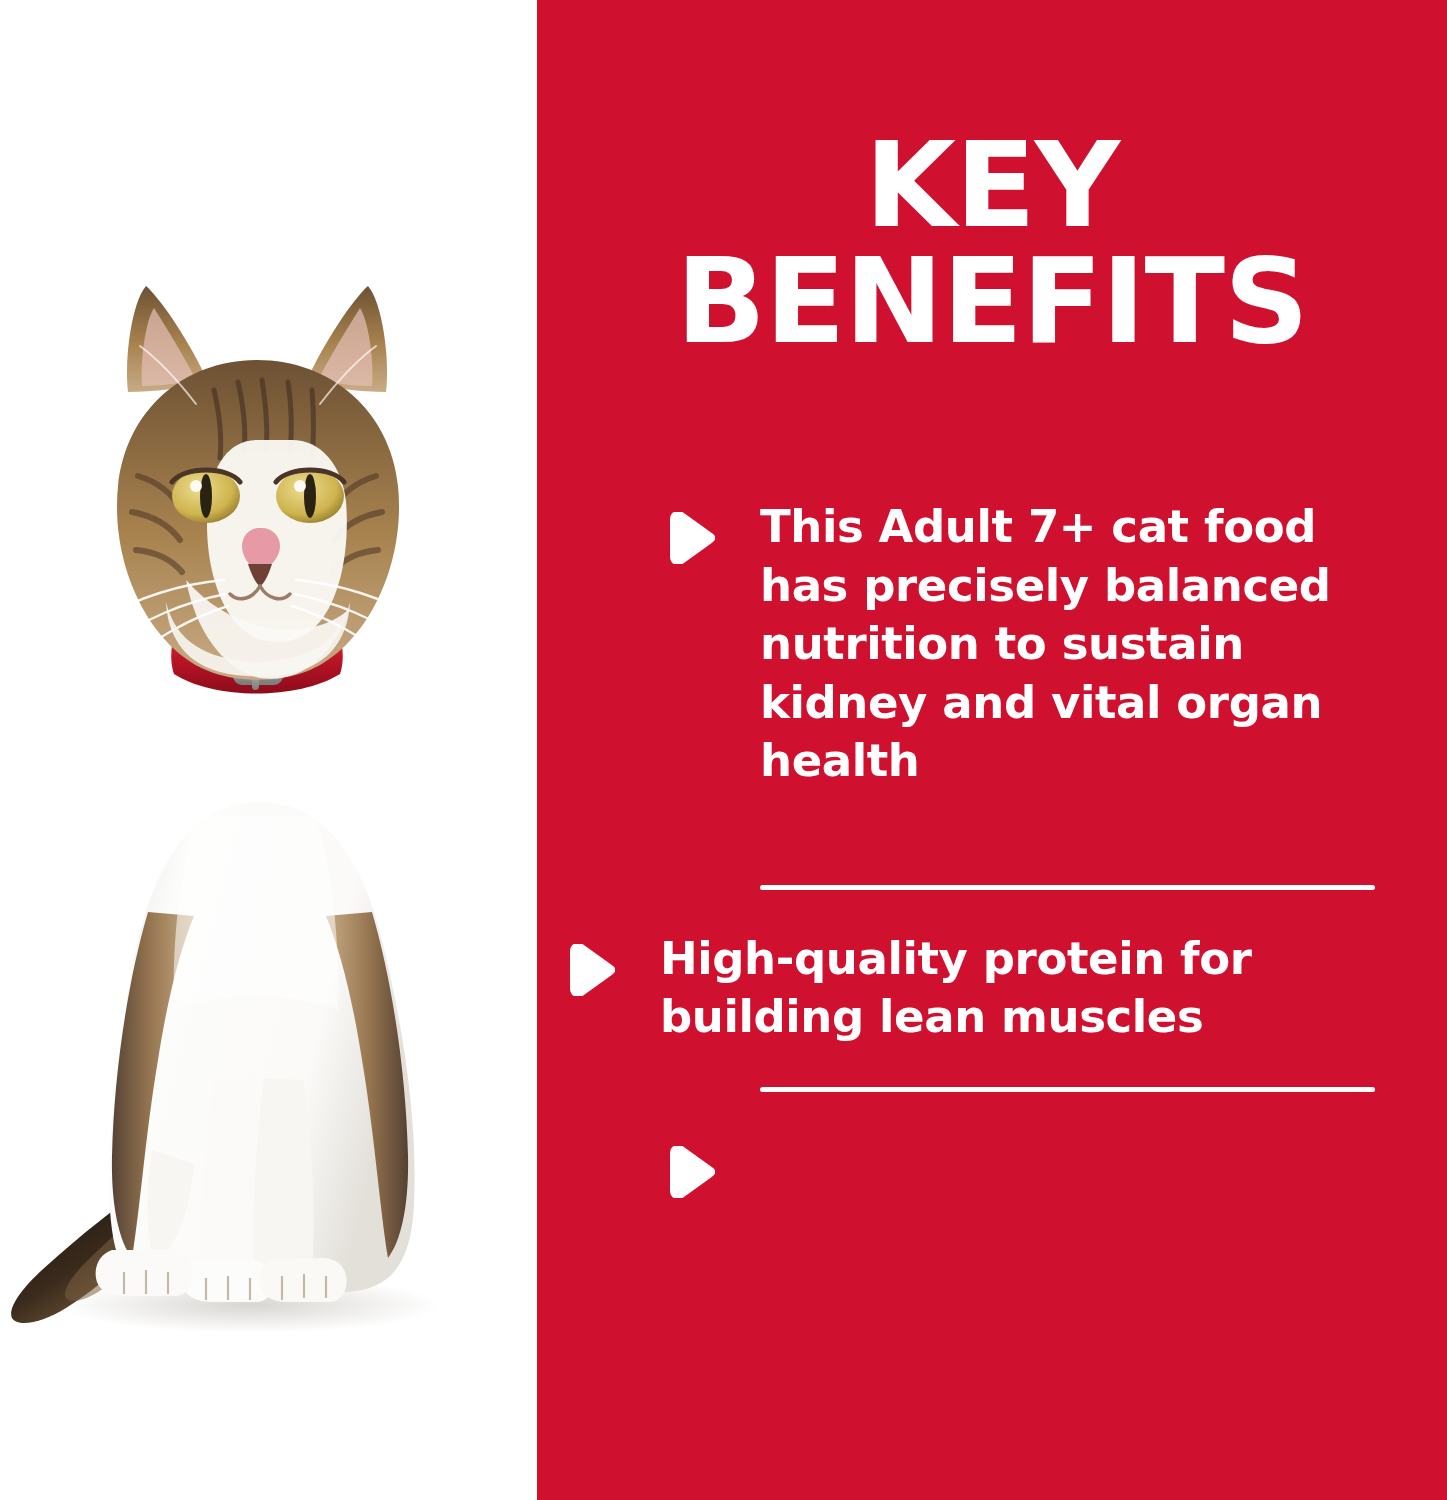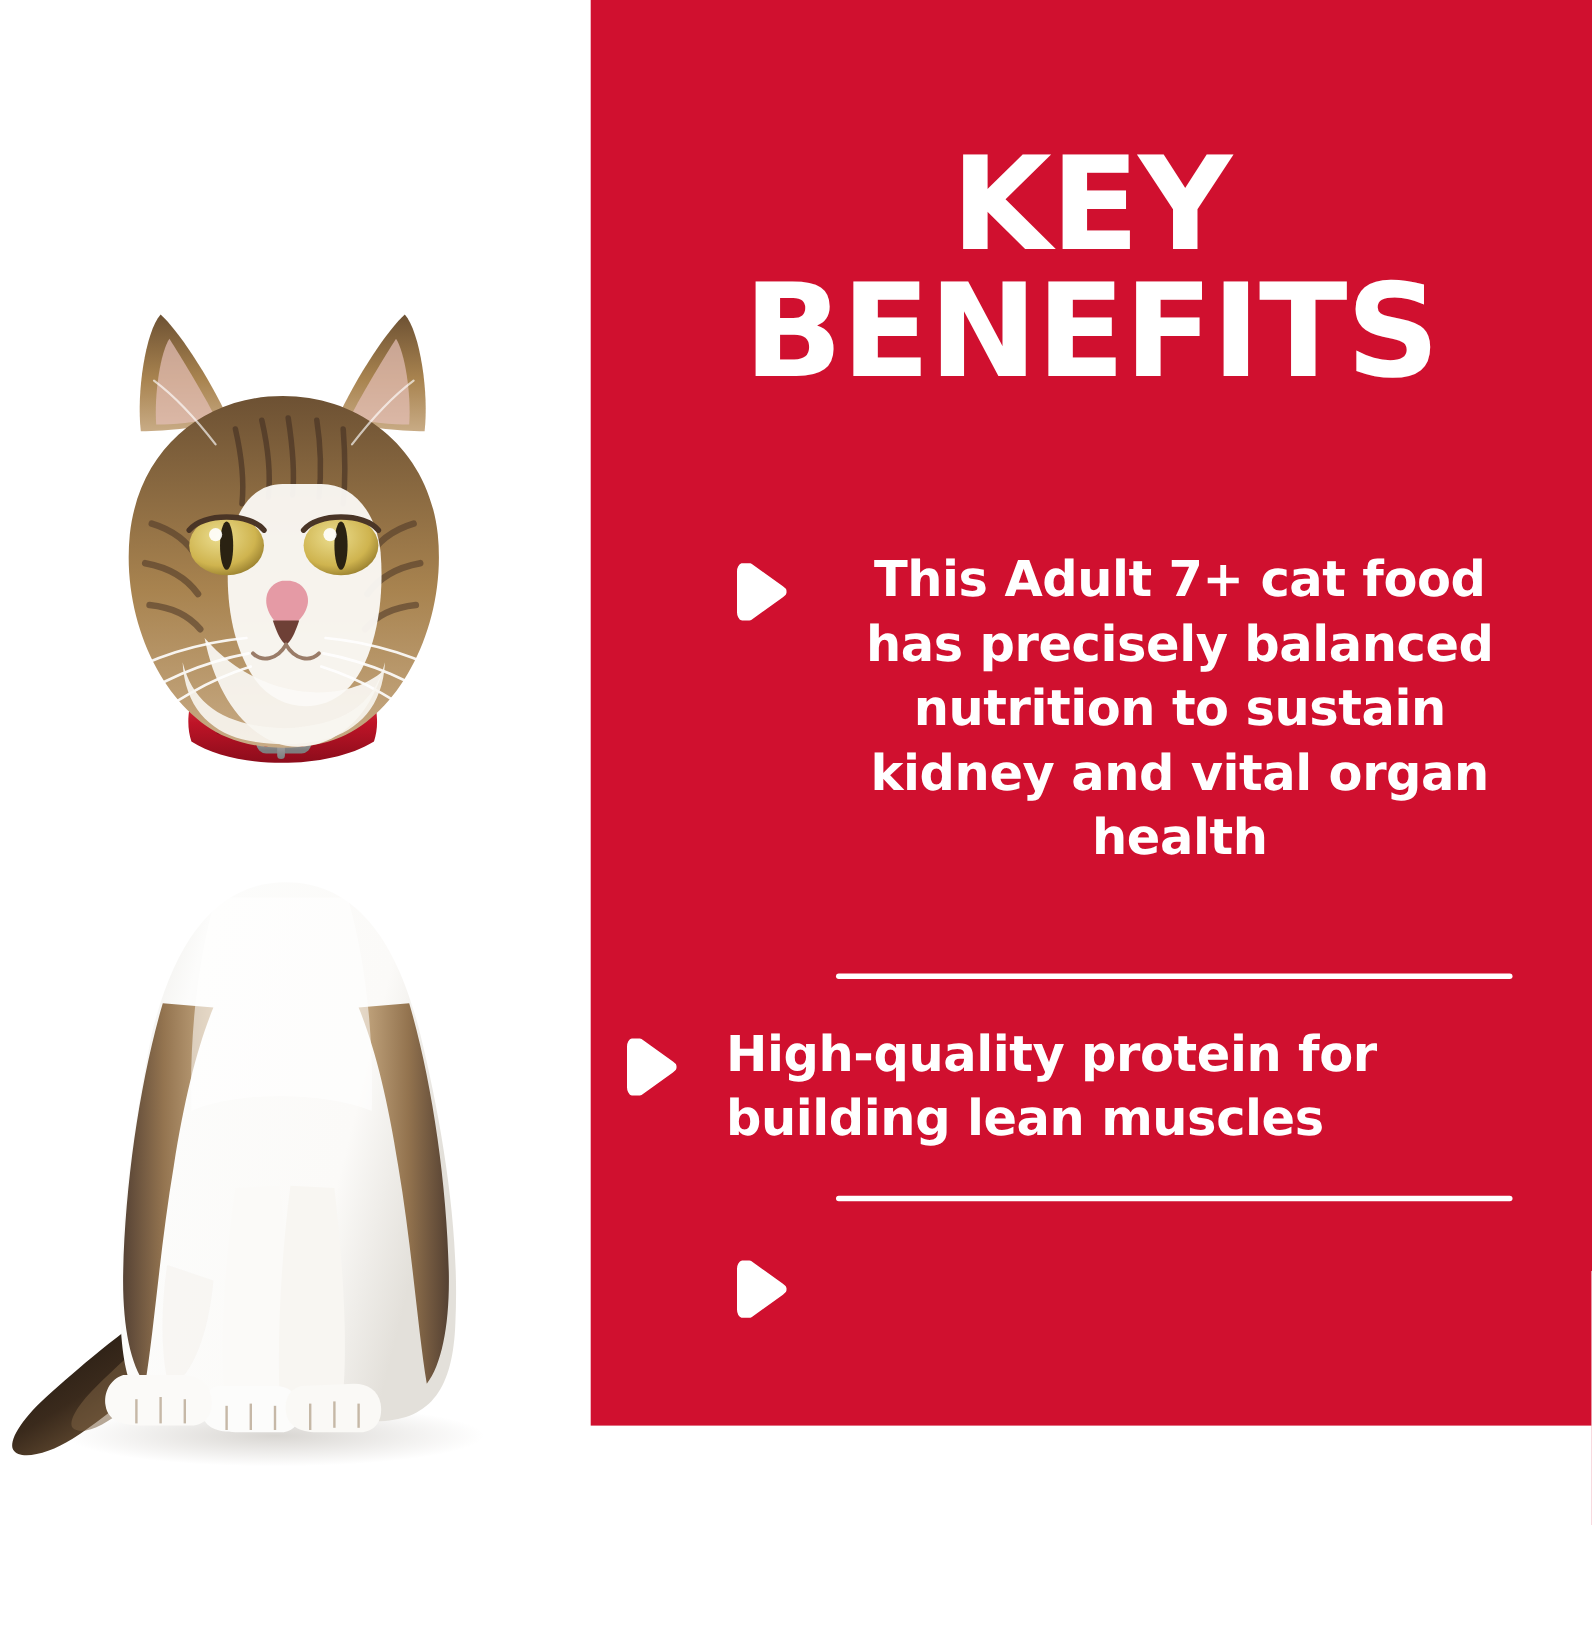--- a/index.html
+++ b/index.html
@@ -16,21 +16,21 @@
     position:absolute;left:0;top:0;width:537px;height:1500px;
     background:#ffffff;
   }
   .cat-photo{
     position:absolute;left:0;top:250px;width:537px;height:1110px;
   }
   .cat-photo svg{display:block;width:100%;height:100%;}
 
   
   .benefits-panel{
-    position:absolute;left:537px;top:0;width:910px;height:1296px;
+    position:absolute;left:537px;top:0;width:910px;height:1500px;
     background:#D0102F;
   }
 
   .panel-title{
     position:absolute;left:0;top:128px;width:910px;
     text-align:center;
     color:#ffffff;
     font-family:"DejaVu Sans", sans-serif;
     font-weight:bold;
     font-size:118px;
@@ -42,21 +42,21 @@
   .benefit-list{
     position:absolute;left:0;top:498px;width:910px;
   }
   .benefit-row{
     position:relative;
     display:flex;
     align-items:flex-start;
     padding-left:128px;
     padding-right:62px;
   }
-  .benefit-row.b1{margin-top:0;text-align:center;}
+  .benefit-row.b1{margin-top:0;}
   .benefit-row.b2{margin-top:0;padding-left:28px;}
   .benefit-row.b3{margin-top:0;}
 
   .bullet-icon{
     flex:0 0 auto;
     width:50px;height:52px;
     margin-right:45px;
     margin-top:14px;
   }
   .bullet-icon svg{display:block;width:100%;height:100%;}

